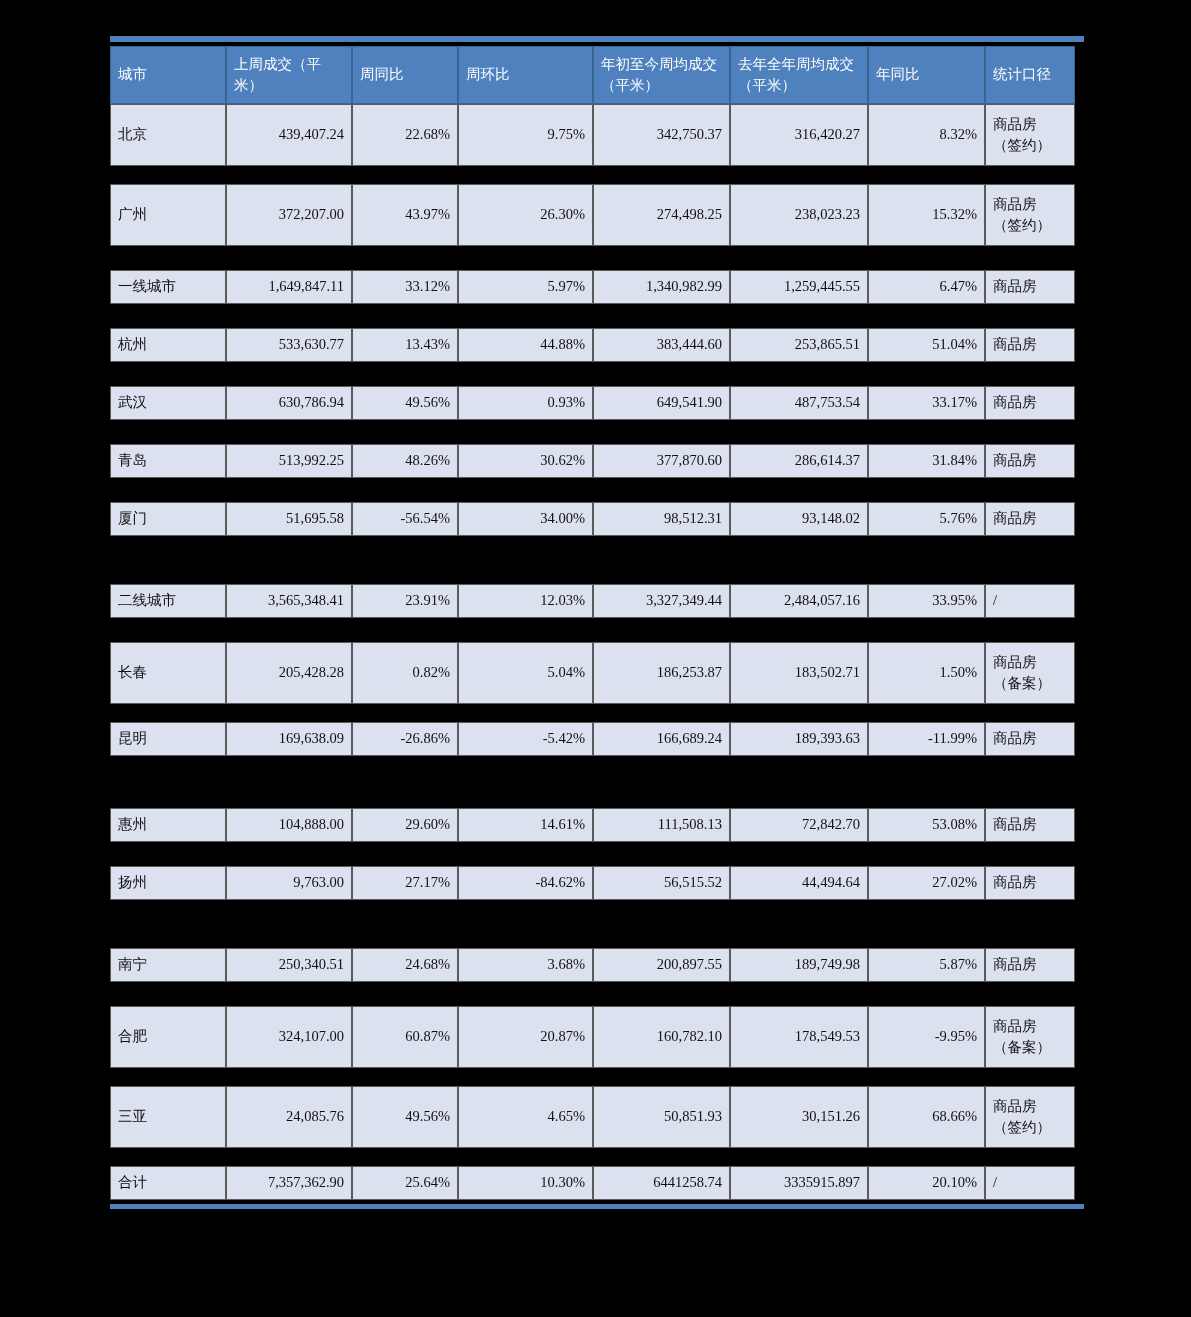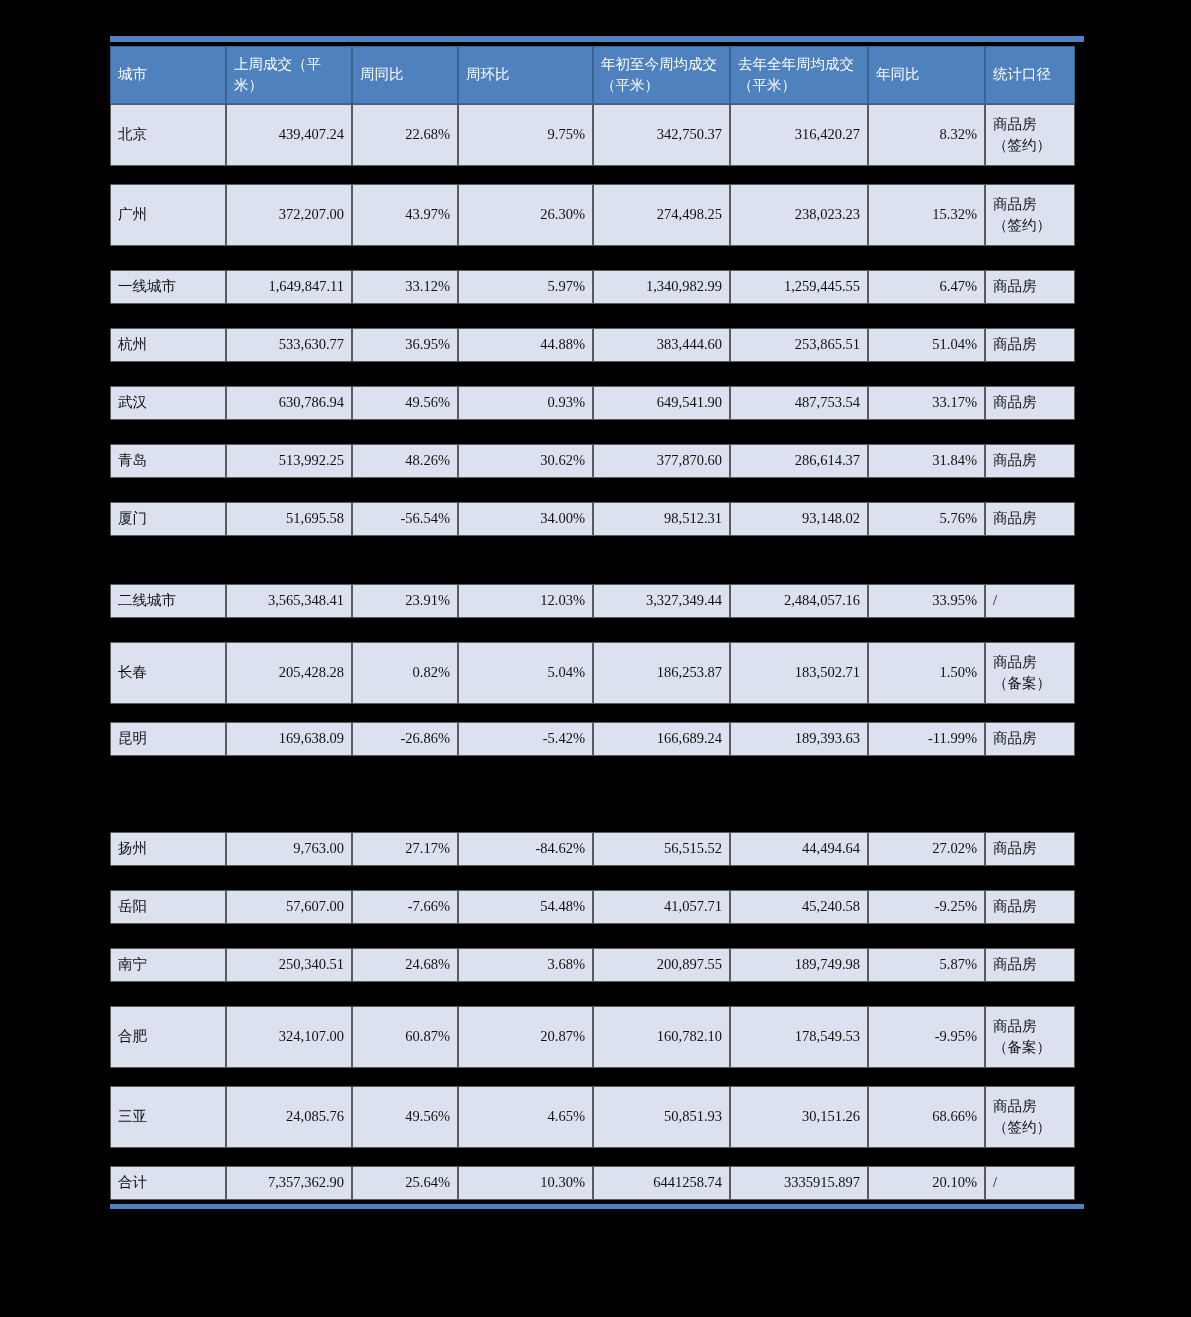--- a/index.html
+++ b/index.html
@@ -200,21 +200,21 @@
           <col class="c-wow">
           <col class="c-ytd">
           <col class="c-lasty">
           <col class="c-yoy">
           <col class="c-scope">
         </colgroup>
         <tbody>
           <tr class="r-short">
             <td class="city">杭州</td>
             <td class="num">533,630.77</td>
-            <td class="num">36.95%</td>
+            <td class="num">13.43%</td>
             <td class="num">44.88%</td>
             <td class="num">383,444.60</td>
             <td class="num">253,865.51</td>
             <td class="num">51.04%</td>
             <td class="scope"><span>商品房</span></td>
           </tr>
         </tbody>
       </table>
       <div class="gap-md"></div>
       <table class="grid row-block">
@@ -361,20 +361,44 @@
             <td class="num">-26.86%</td>
             <td class="num">-5.42%</td>
             <td class="num">166,689.24</td>
             <td class="num">189,393.63</td>
             <td class="num">-11.99%</td>
             <td class="scope"><span>商品房</span></td>
           </tr>
         </tbody>
       </table>
       <div class="gap-lg"></div>
+      <table class="grid row-block">
+        <colgroup>
+          <col class="c-city">
+          <col class="c-last">
+          <col class="c-yoy-w">
+          <col class="c-wow">
+          <col class="c-ytd">
+          <col class="c-lasty">
+          <col class="c-yoy">
+          <col class="c-scope">
+        </colgroup>
+        <tbody>
+          <tr class="r-short">
+            <td class="city">惠州</td>
+            <td class="num">104,888.00</td>
+            <td class="num">29.60%</td>
+            <td class="num">14.61%</td>
+            <td class="num">111,508.13</td>
+            <td class="num">72,842.70</td>
+            <td class="num">53.08%</td>
+            <td class="scope"><span>商品房</span></td>
+          </tr>
+        </tbody>
+      </table>
       <div class="gap-md"></div>
       <table class="grid row-block">
         <colgroup>
           <col class="c-city">
           <col class="c-last">
           <col class="c-yoy-w">
           <col class="c-wow">
           <col class="c-ytd">
           <col class="c-lasty">
           <col class="c-yoy">
@@ -387,44 +411,20 @@
             <td class="num">27.17%</td>
             <td class="num">-84.62%</td>
             <td class="num">56,515.52</td>
             <td class="num">44,494.64</td>
             <td class="num">27.02%</td>
             <td class="scope"><span>商品房</span></td>
           </tr>
         </tbody>
       </table>
       <div class="gap-md"></div>
-      <table class="grid row-block">
-        <colgroup>
-          <col class="c-city">
-          <col class="c-last">
-          <col class="c-yoy-w">
-          <col class="c-wow">
-          <col class="c-ytd">
-          <col class="c-lasty">
-          <col class="c-yoy">
-          <col class="c-scope">
-        </colgroup>
-        <tbody>
-          <tr class="r-short">
-            <td class="city">岳阳</td>
-            <td class="num">57,607.00</td>
-            <td class="num">-7.66%</td>
-            <td class="num">54.48%</td>
-            <td class="num">41,057.71</td>
-            <td class="num">45,240.58</td>
-            <td class="num">-9.25%</td>
-            <td class="scope"><span>商品房</span></td>
-          </tr>
-        </tbody>
-      </table>
       <div class="gap-md"></div>
       <table class="grid row-block">
         <colgroup>
           <col class="c-city">
           <col class="c-last">
           <col class="c-yoy-w">
           <col class="c-wow">
           <col class="c-ytd">
           <col class="c-lasty">
           <col class="c-yoy">

